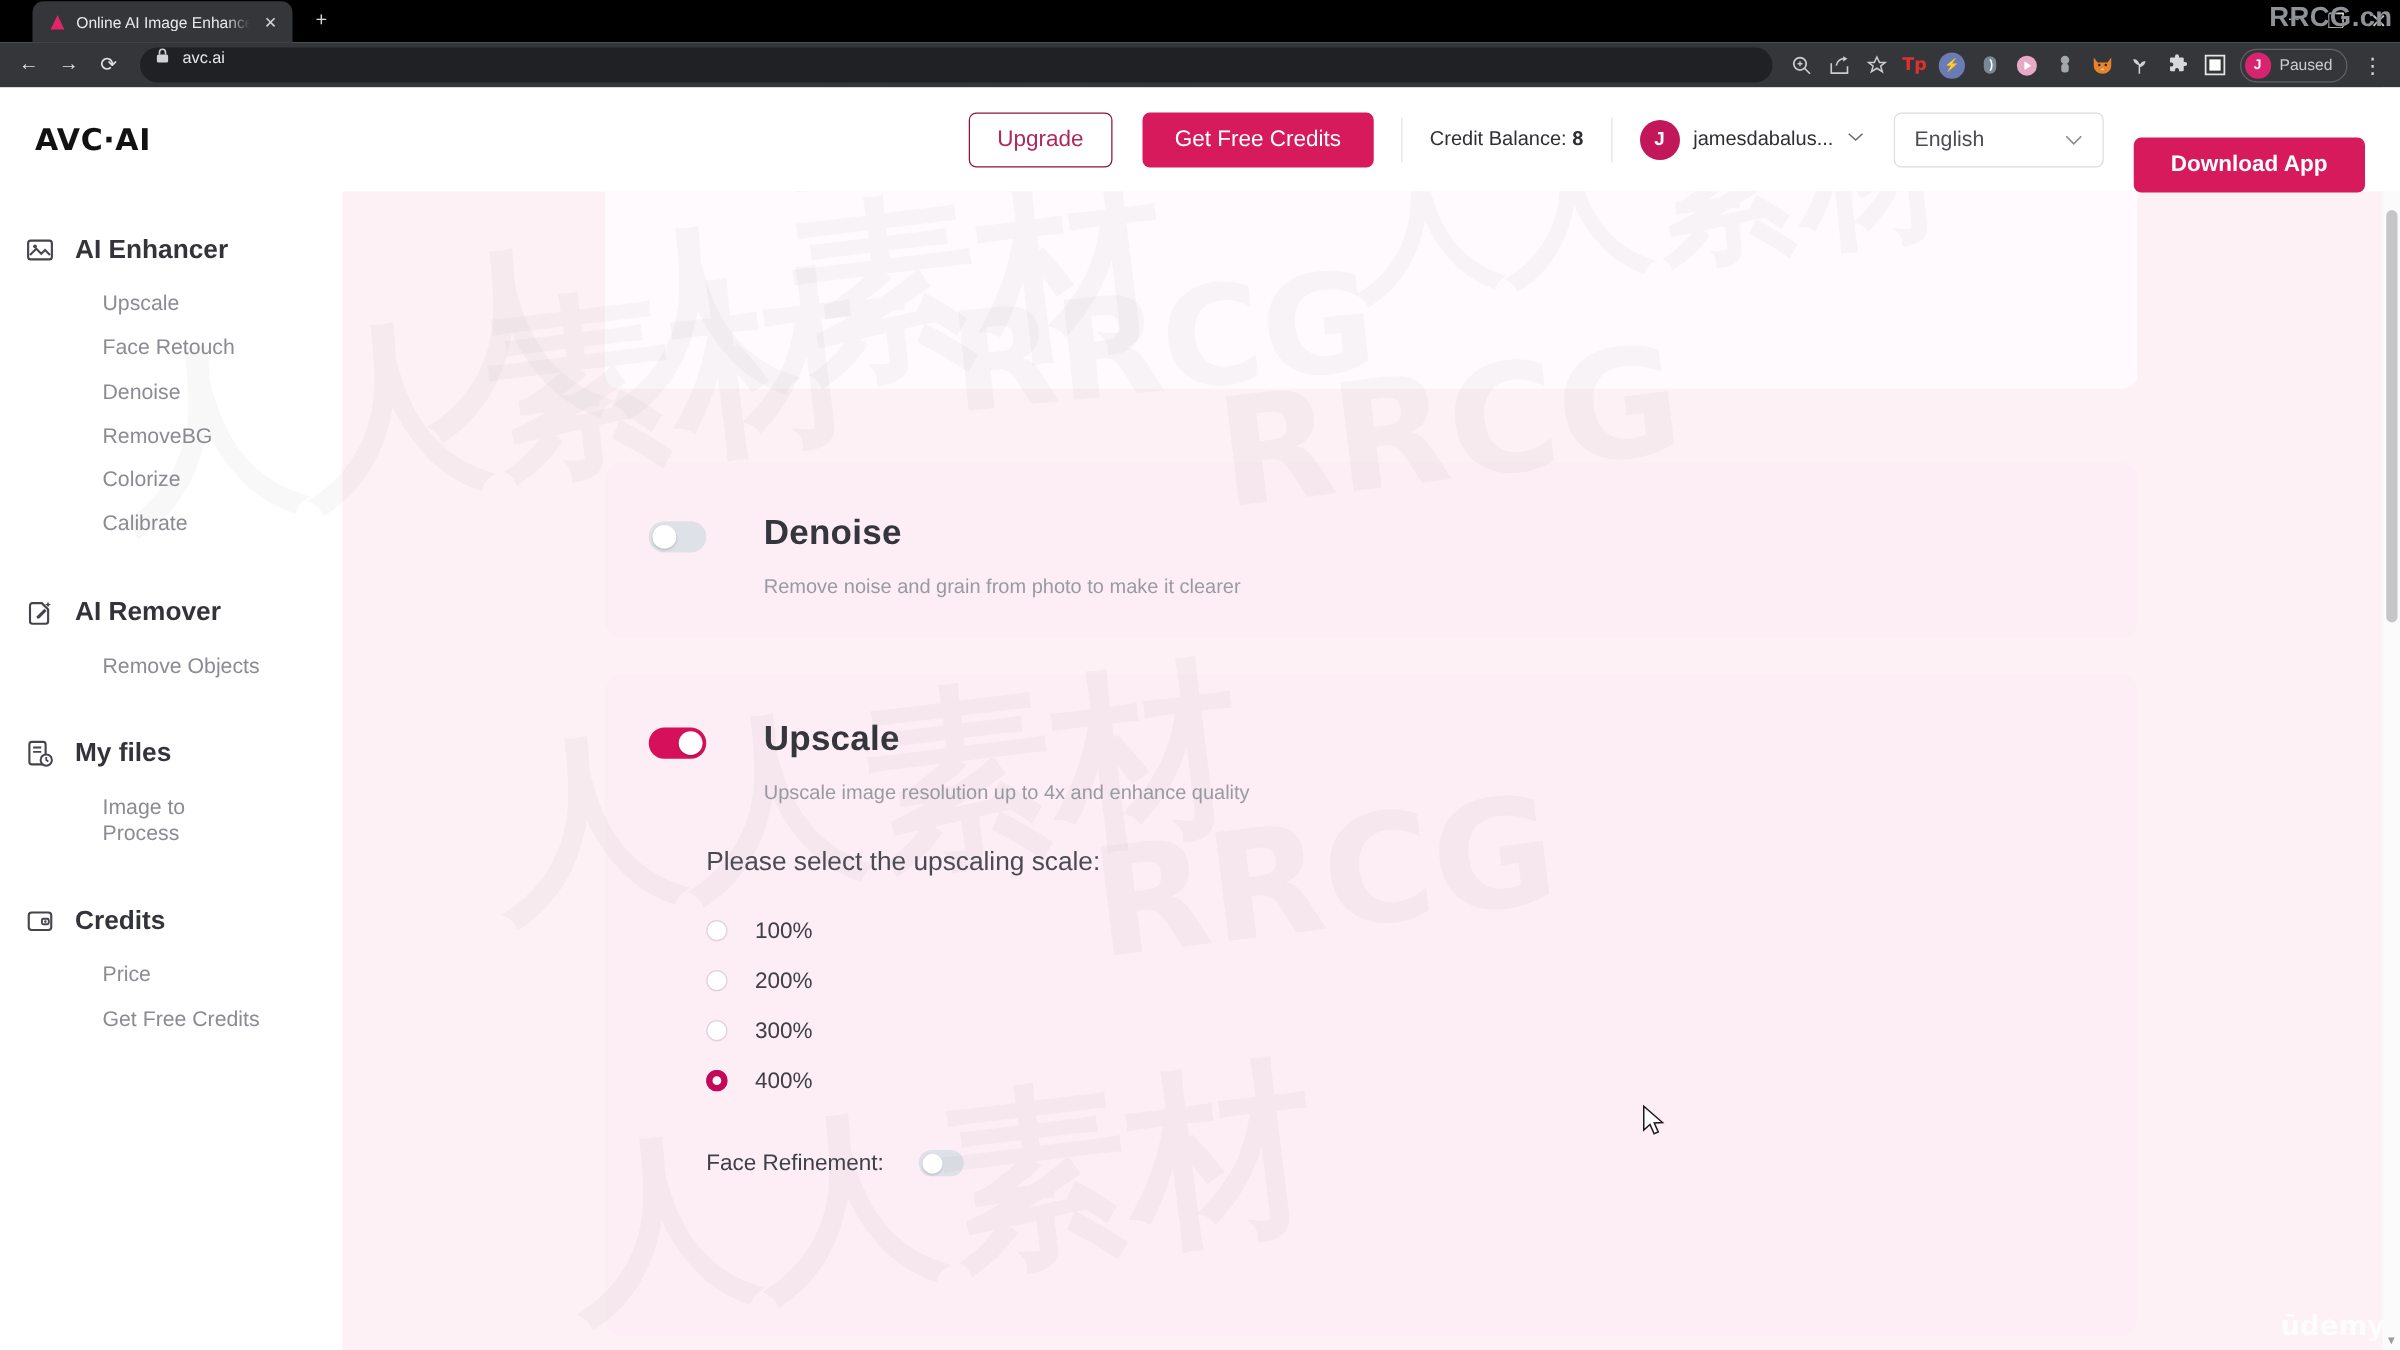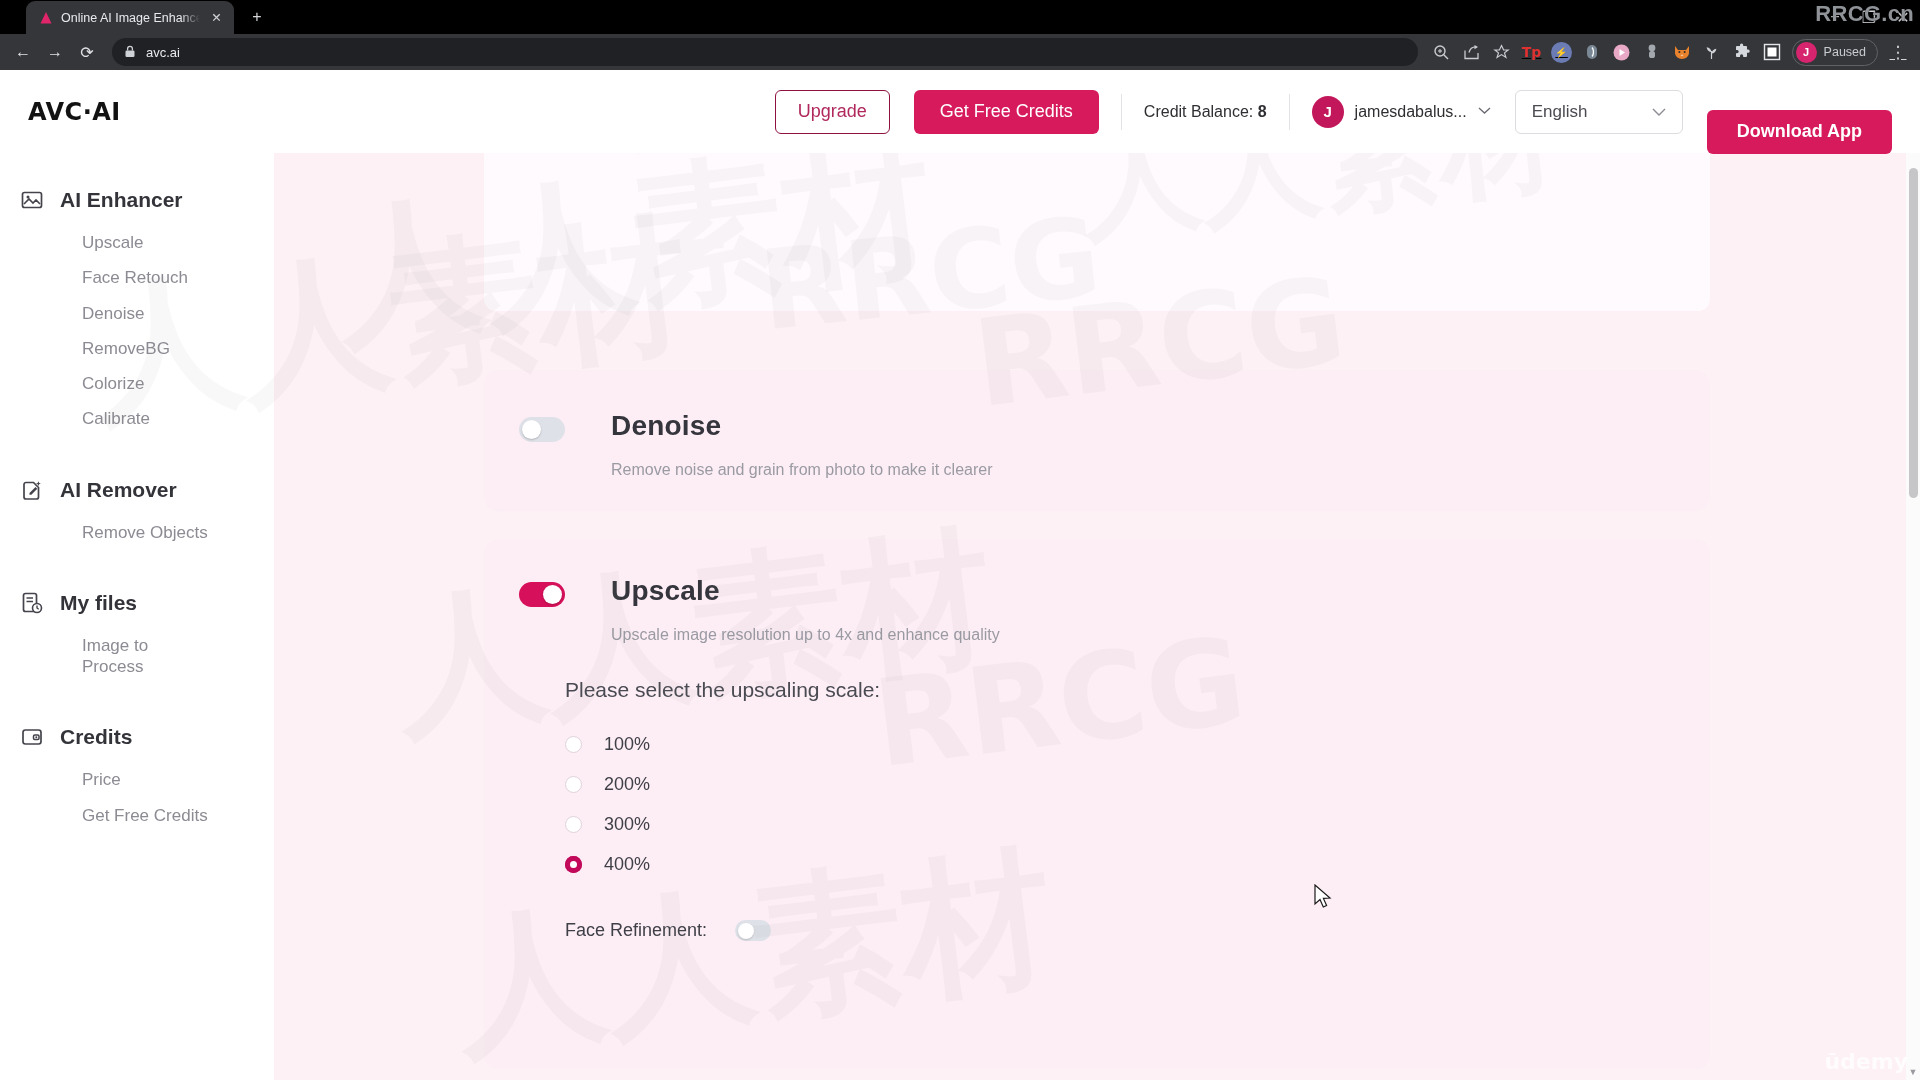--- a/index.html
+++ b/index.html
@@ -53,24 +53,24 @@
 
   .toolbar {
     height: 36px; background: #35363a;
     display: flex; align-items: center; padding: 0 8px;
     gap: 2px;
   }
   .nav-btn { width: 30px; height: 30px; display:flex;align-items:center;justify-content:center;color:#dfe1e5;flex:0 0 30px; }
   .omnibox {
     flex: 1 1 auto; height: 28px; margin: 0 8px;
     background: #202124; border-radius: 14px;
-    display: flex; align-items: center; padding: 0 12px; gap: 10px;
+    display: flex; padding: 0 12px; gap: 10px;
     color: #e8eaed; font-size: 13px;
   }
-  .tb-icon { width: 28px; height: 28px; flex:0 0 28px; display:flex;align-items:center;justify-content:center;text-decoration:underline; }
+  .tb-icon { width: 28px; height: 28px; flex:0 0 28px; display:flex;align-items:center;justify-content:center; }
   .ext-badge {
     width: 21px; height: 21px; border-radius: 50%;
     display: flex; align-items: center; justify-content: center;
     font-size: 10px; font-weight: bold; color: #fff;
   }
   .profile-chip {
     display: flex; align-items: center; gap: 7px;
     border: 1px solid #5f6368; border-radius: 14px;
     height: 27px; padding: 0 11px 0 3px; margin: 0 4px;
   }

